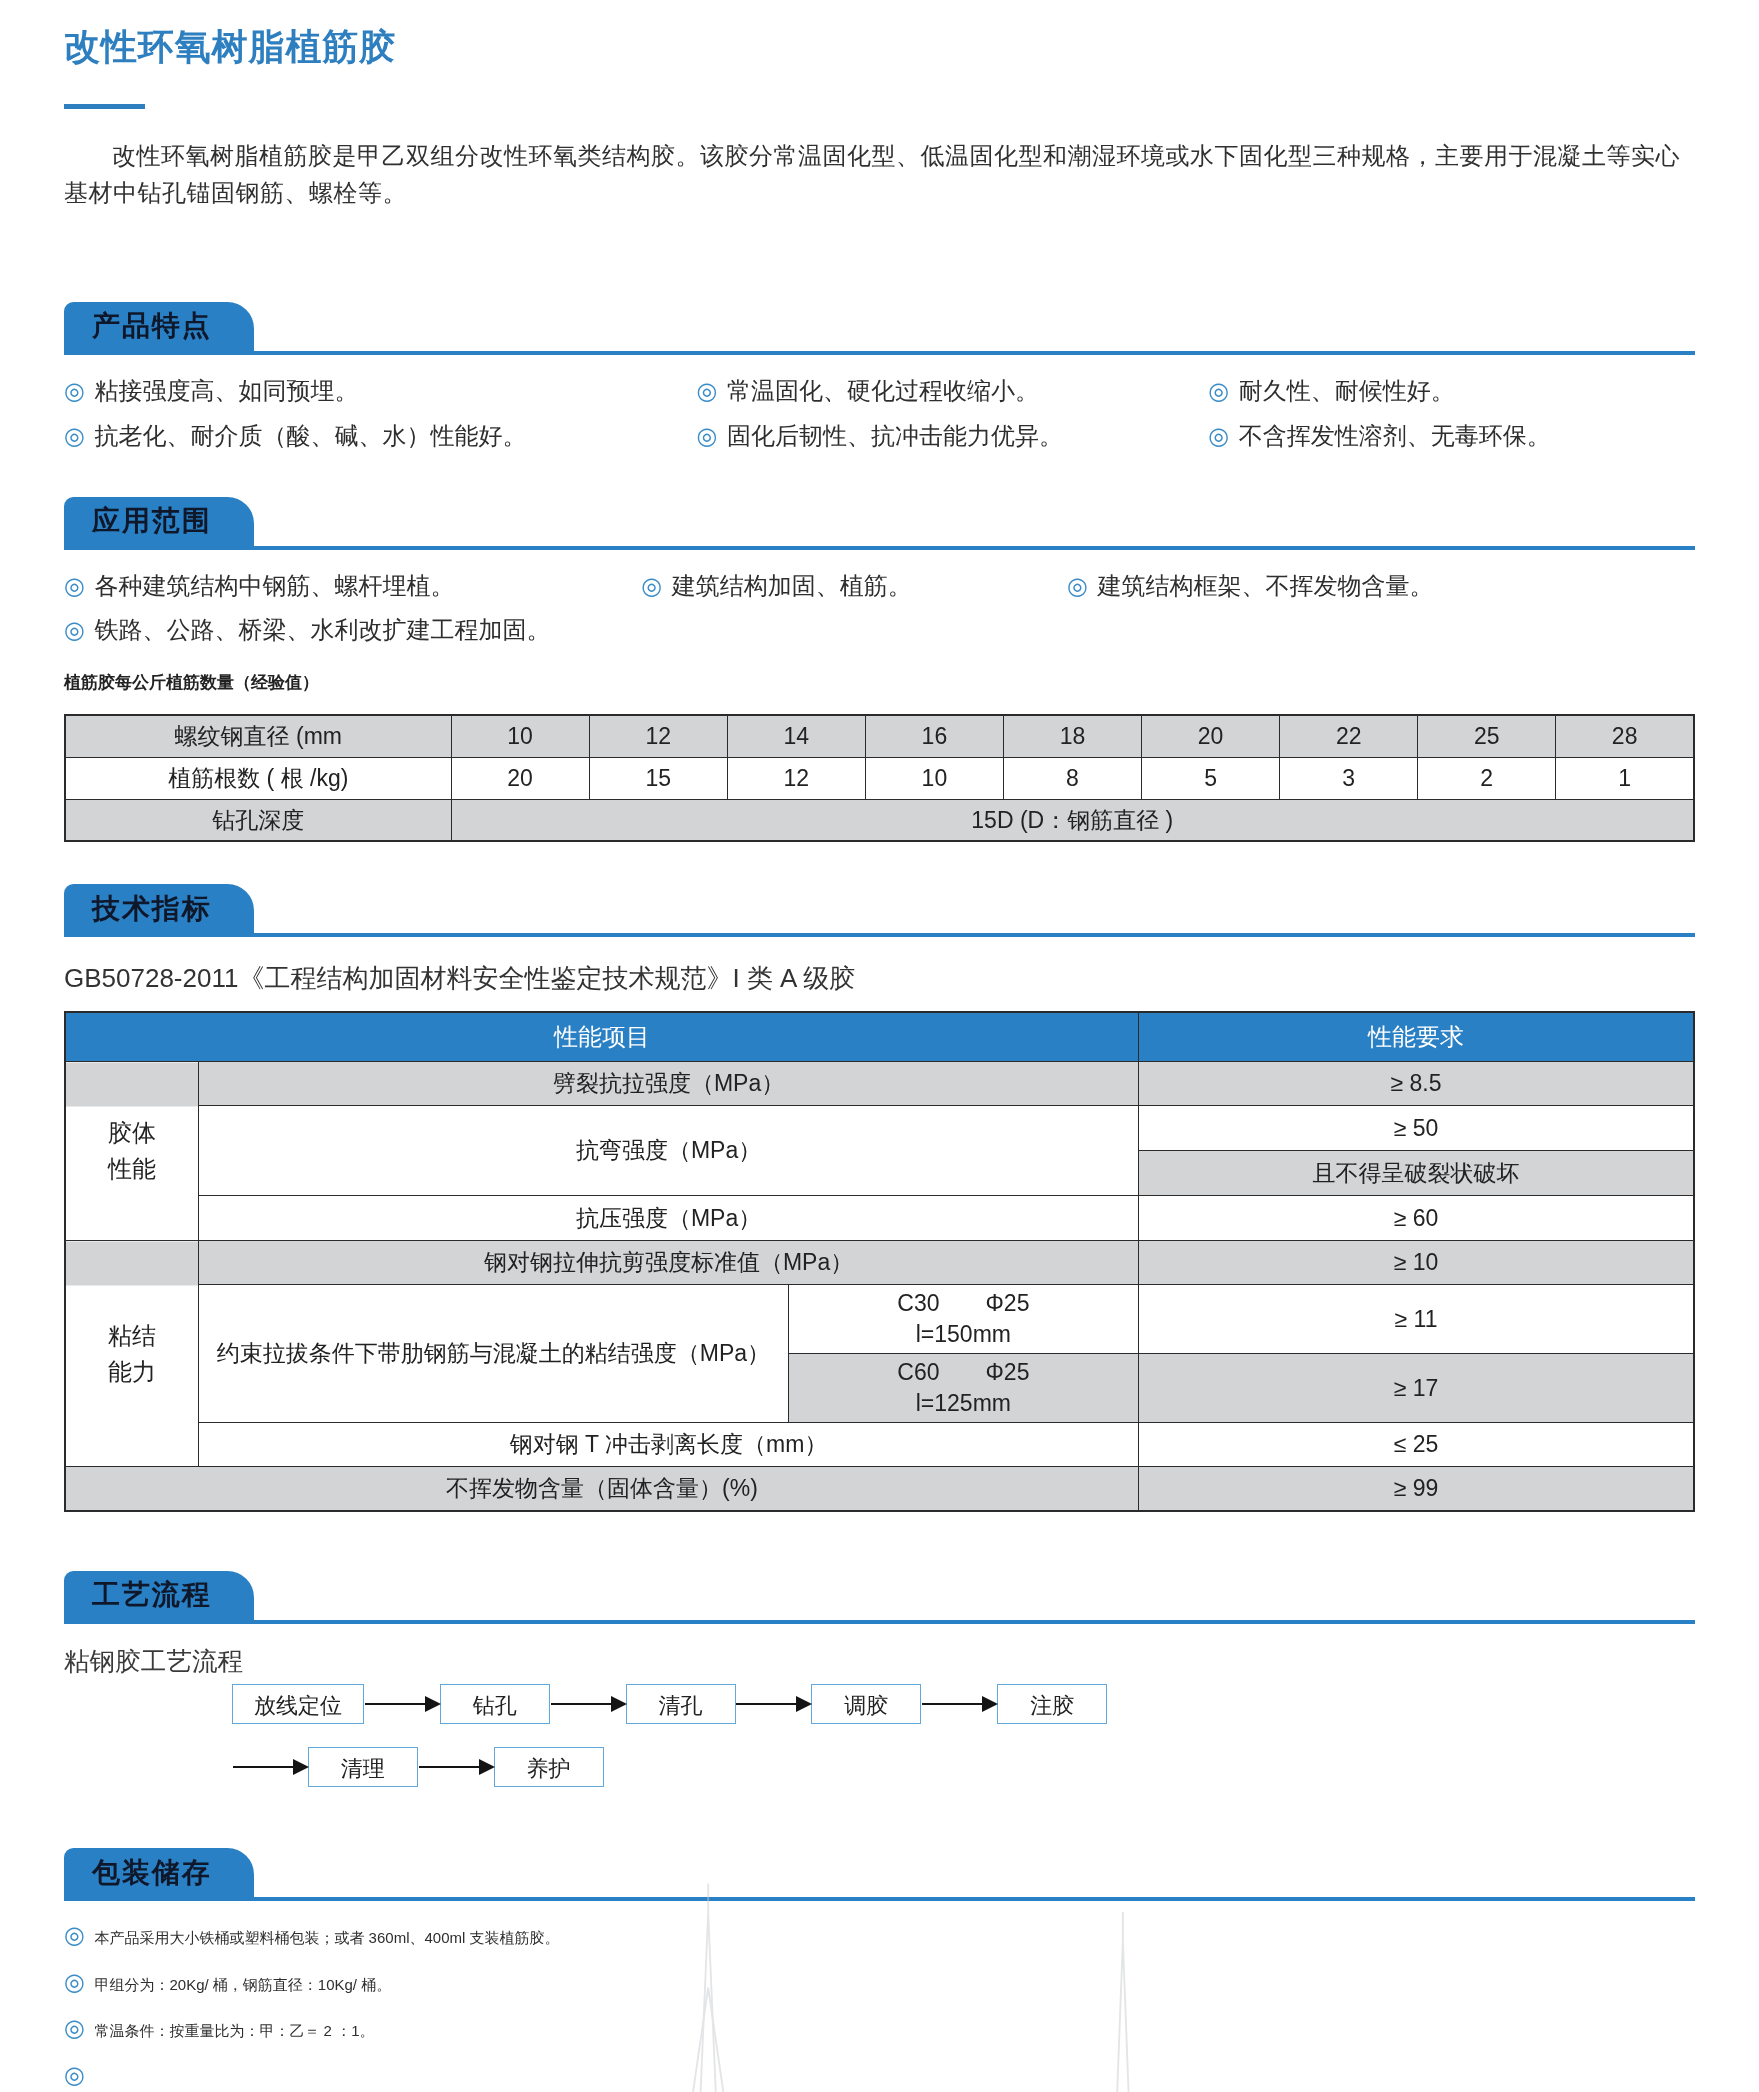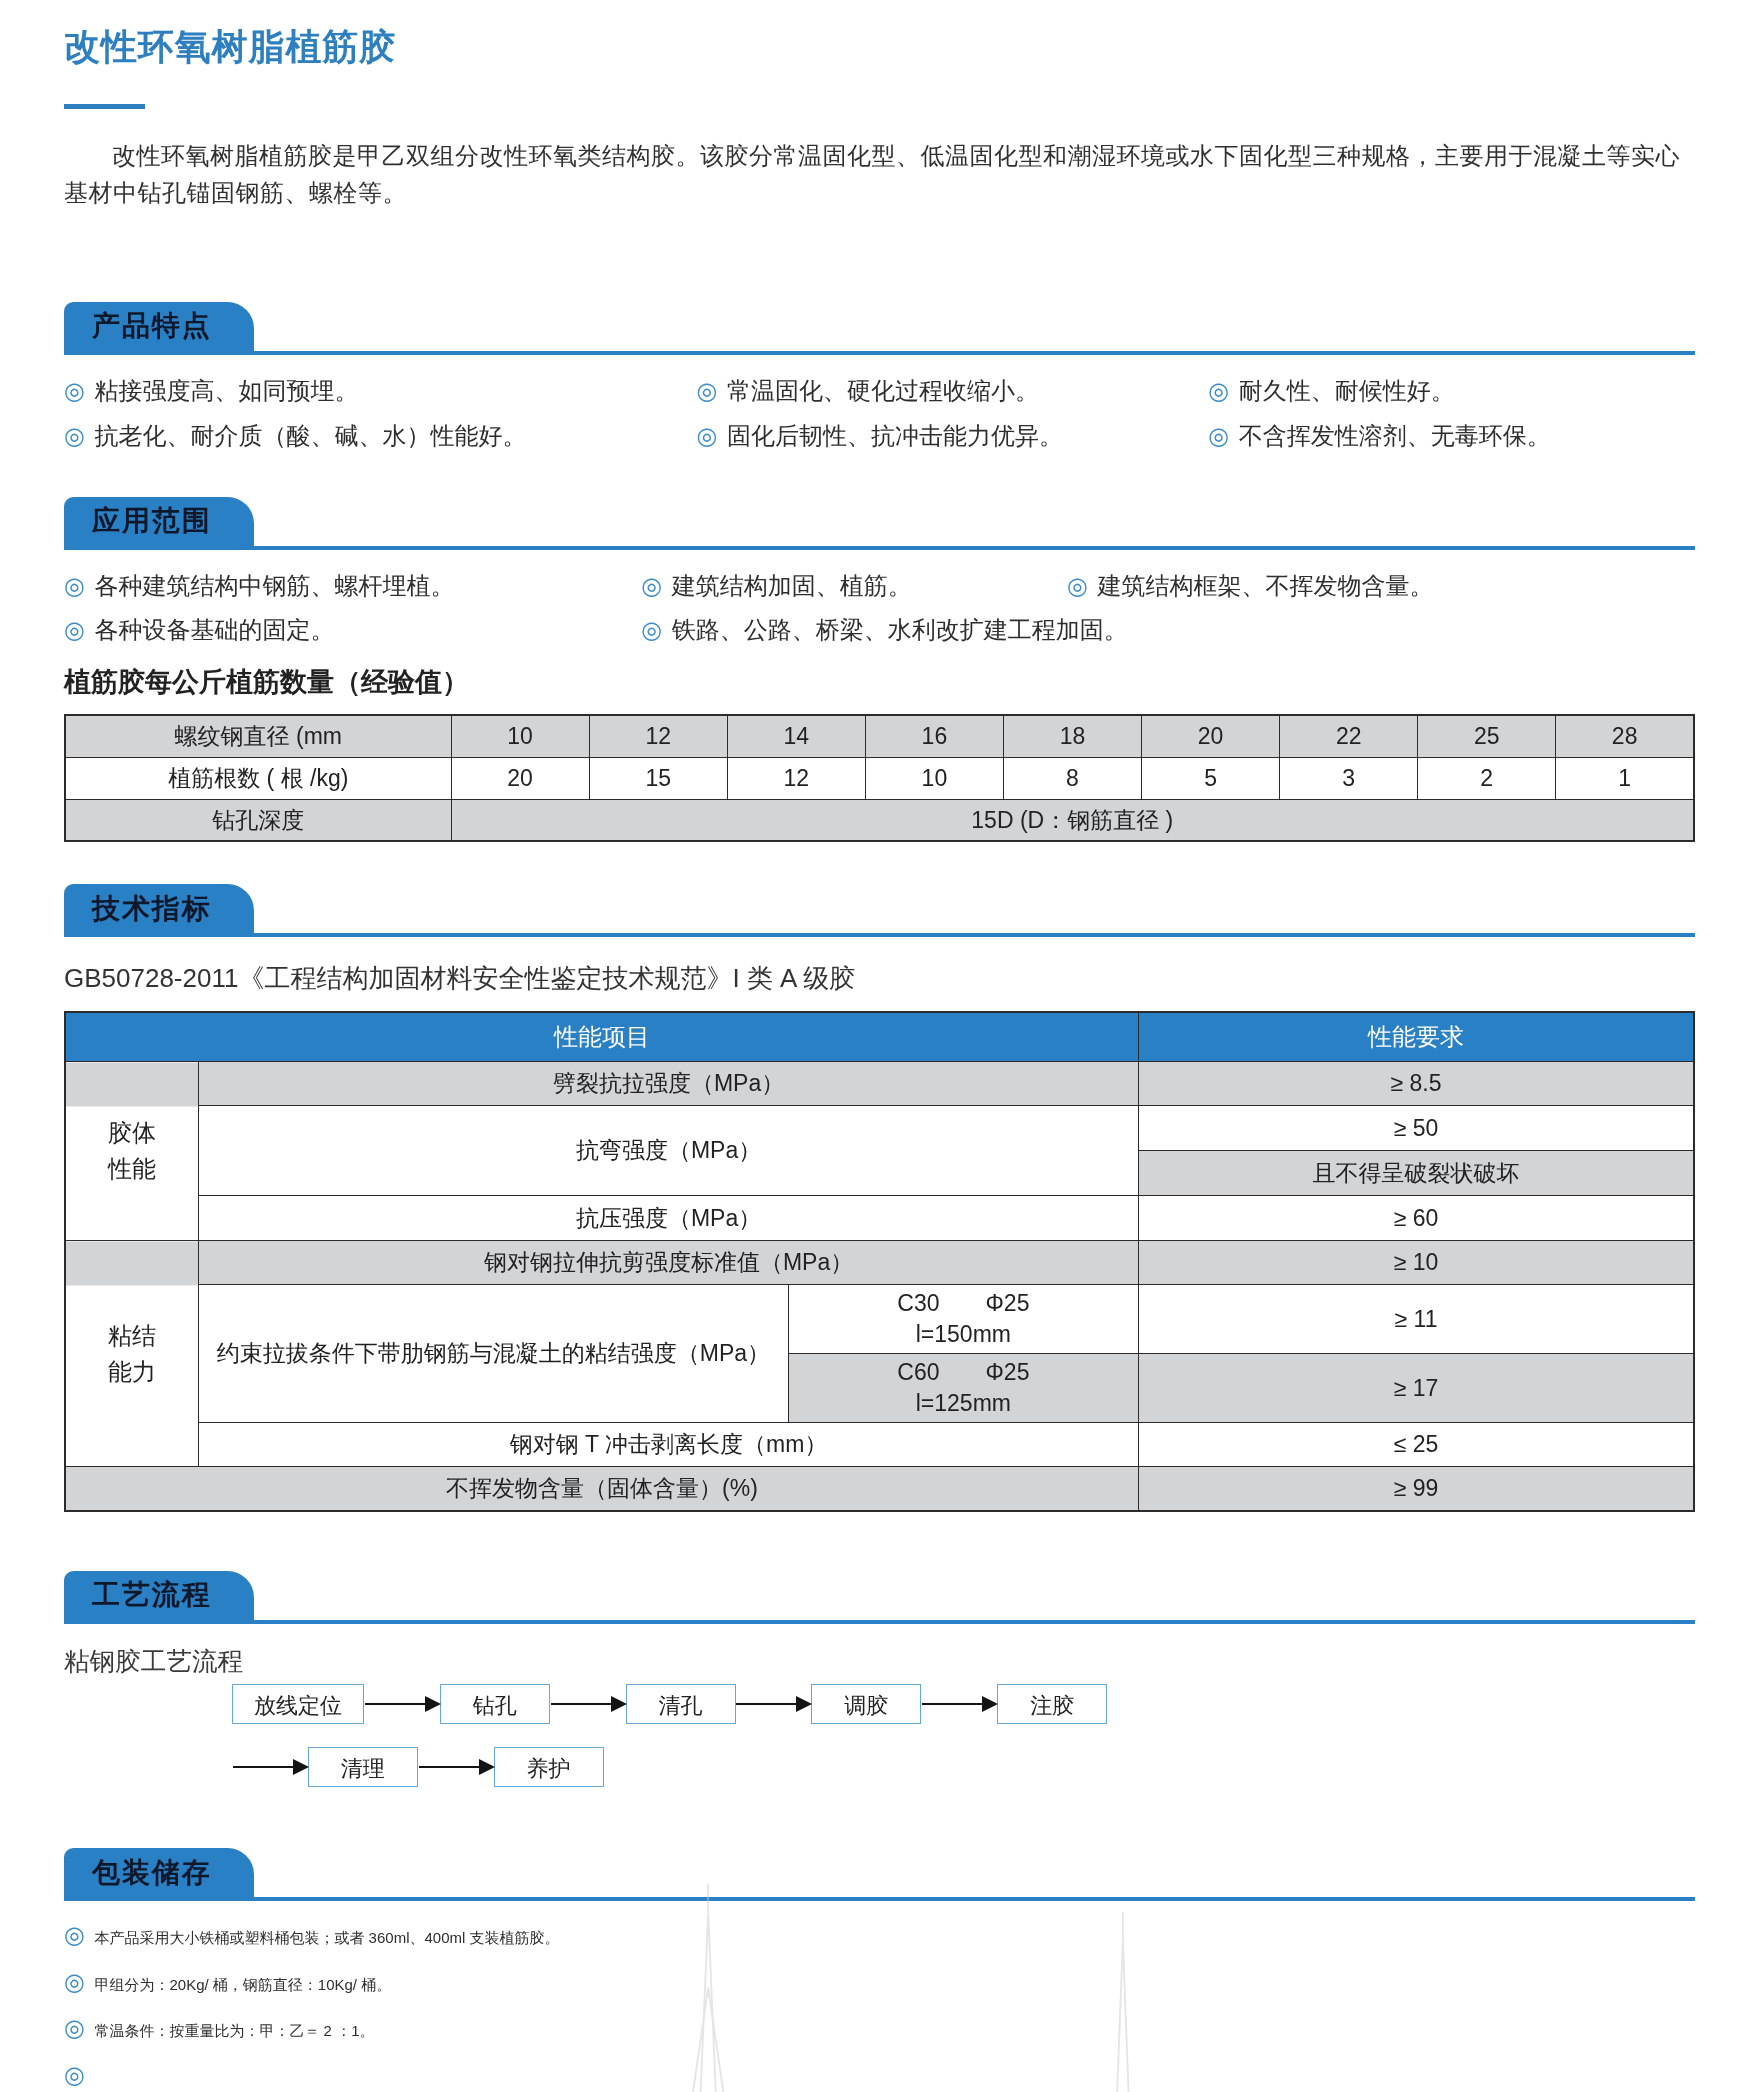--- a/index.html
+++ b/index.html
@@ -25,21 +25,21 @@
   .blist { margin-top:21px; display:grid; row-gap:15px; font-size:24px; color:#2e2e2e; }
   .g-features { grid-template-columns:37.8% 30.4% 31.8%;gap:16px; }
   .g-apps     { grid-template-columns:35.4% 26.1% 38.5%; }
   .bi { white-space:nowrap; line-height:29px; }
   .blt { color:#3a8cc8; margin-right:9.5px; font-size:24px; }
   .plist { margin-top:21px; }
   .plist .bi { margin-top:17px; line-height:26.5px; }
   .plist .bi:first-child { margin-top:0; }
 
   
-  .tbl-caption { margin-top:24.6px; font-size:27px; font-weight:bold; color:#222; line-height:29px; }
+  .tbl-caption { margin-top:24.6px; font-size:17px; font-weight:bold; color:#222; line-height:29px; }
 
   
   table { border-collapse:collapse; width:100%; table-layout:fixed; }
   td { border:1.9px solid #2b2b2b; text-align:center; font-size:23px; color:#222; }
   .t1 { margin-top:17px; border:2.8px solid #2b2b2b; }
   .t1 td { height:42px; }
   .c-lbl { width:23.7%; }
   .gray { background:#d3d4d6; }
 
   
@@ -90,21 +90,20 @@
     <div class="bi"><span class="blt">◎</span><span>不含挥发性溶剂、无毒环保。</span></div>
   </div>
 
   <div class="sec-hd mt2">
     <span class="sec-tab">应用范围</span>
   </div>
   <div class="blist g-apps">
     <div class="bi"><span class="blt">◎</span><span>各种建筑结构中钢筋、螺杆埋植。</span></div>
     <div class="bi"><span class="blt">◎</span><span>建筑结构加固、植筋。</span></div>
     <div class="bi"><span class="blt">◎</span><span>建筑结构框架、不挥发物含量。</span></div>
-    <div class="bi"><span class="blt">◎</span><span>各种设备基础的固定。</span></div>
     <div class="bi"><span class="blt">◎</span><span>铁路、公路、桥梁、水利改扩建工程加固。</span></div>
   </div>
 
   <div class="tbl-caption">植筋胶每公斤植筋数量（经验值）</div>
 
   <table class="t1">
     <colgroup>
         <col class="c-lbl">
         <col>
         <col>

